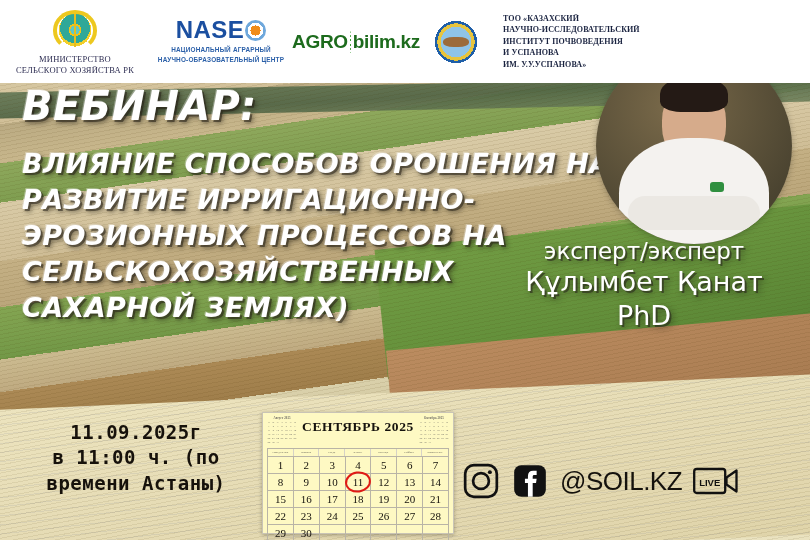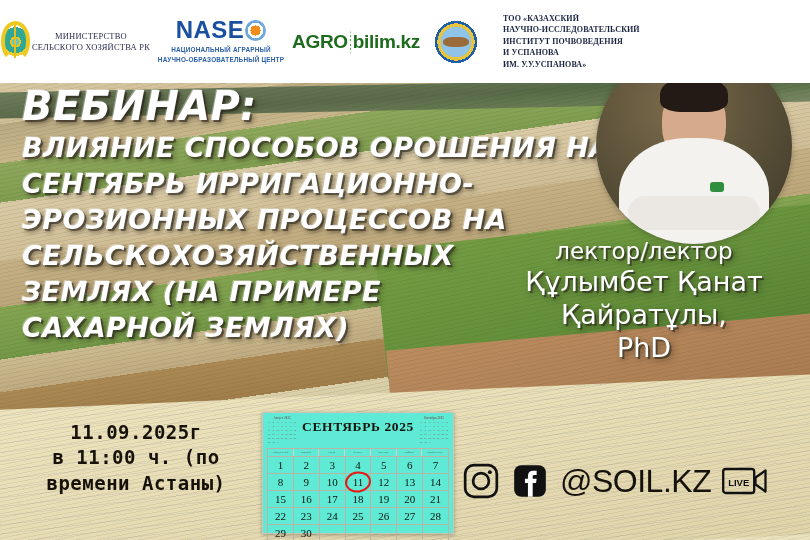--- a/index.html
+++ b/index.html
@@ -95,21 +95,21 @@
 
   
   .header {
     position: absolute; left: 0; top: 0;
     width: 810px; height: 83px;
     background: #ffffff;
     display: flex; align-items: center;
     z-index: 6;
   }
   .logo-ministry {
-    width: 150px; display: flex; flex-direction: row;
+    width: 150px; display: flex; flex-direction: column;
     align-items: center; justify-content: center; gap: 1px;
   }
   .emblem {
     width: 46px; height: 46px; border-radius: 50%;
     background:
       radial-gradient(circle at 50% 50%, #5ec8c8 0 14%, #f0c419 14% 20%, transparent 20%),
       radial-gradient(circle at 50% 46%, #2fa898 0 44%, transparent 44%),
       radial-gradient(circle at 50% 50%, #f2cf2a 0 50%, transparent 50%);
     position: relative;
   }
@@ -221,21 +221,21 @@
     font-weight: bold; font-style: italic;
     color: #ffffff;
     letter-spacing: .4px;
     line-height: 1.04;
     text-shadow:
       2px 2px 0 rgba(40,35,25,.55),
       3px 3px 5px rgba(30,25,15,.55),
       -1px -1px 0 rgba(255,255,255,.35);
     white-space: nowrap;
   }
-  .t-line.big { font-size: 40px; margin-bottom: 6px; }
+  .t-line.big { font-size: 40px; margin-bottom: 22px; }
   .t-line.sub { font-size: 27px; margin-bottom: 8px; }
 
   
   .lecturer {
     position: absolute; right: 16px; top: 238px; width: 300px;
     text-align: center; z-index: 4;
     font-family: "DejaVu Sans", sans-serif;
     color: #ffffff;
     text-shadow: 2px 2px 0 rgba(40,38,28,.6), 3px 3px 6px rgba(20,20,10,.5);
   }
@@ -249,21 +249,21 @@
     text-align: center; z-index: 4;
     font-family: "DejaVu Sans Mono", monospace;
     font-weight: bold; color: #16110b; font-size: 19px;
     line-height: 1.34; letter-spacing: .5px;
   }
 
   
   .calendar {
     position: absolute; left: 262px; top: 412px;
     width: 192px; height: 122px; z-index: 5;
-    background: #5eead4;
+    background: #fef9c3;
     border: 1px solid #c9c4b6;
     box-shadow: 0 1px 4px rgba(0,0,0,.3);
     padding: 3px 4px 2px;
     font-family: "Liberation Serif", serif;
   }
   .cal-top { display: flex; align-items: flex-start; justify-content: space-between; }
   .mini-month {
     width: 30px; font-size: 2.6px; color: #6d6a63; line-height: 1.5;
     letter-spacing: .1px;
   }
@@ -301,21 +301,21 @@
     border: 2px solid #e01a14; border-radius: 50%;
   }
 
   
   .social {
     position: absolute; left: 462px; top: 462px;
     display: flex; align-items: center; gap: 11px; z-index: 5;
   }
   .ico { display: block; }
   .handle {
-    font-size: 32px; font-weight: 500; color: #15120d;
+    font-size: 26px; font-weight: 500; color: #15120d;
     letter-spacing: -.5px; font-family: "Liberation Sans", sans-serif;
   }
 </style>
 </head>
 <body>
 
 <div id="poster">
 
   <div class="bg"></div>
   <div class="bg-trees"></div>
@@ -370,31 +370,29 @@
     <div class="p-hair"></div>
     <div class="p-neck"></div>
     <div class="p-body"></div>
     <div class="p-arms"></div>
     <div class="p-logo"></div>
   </div>
 
   <div class="title-wrap">
     <div class="t-line big">ВЕБИНАР:</div>
     <div class="t-line sub">ВЛИЯНИЕ СПОСОБОВ ОРОШЕНИЯ НА</div>
-    <div class="t-line sub">СЕНТЯБРЬ ИРРИГАЦИОННО-</div>
+    <div class="t-line sub">РАЗВИТИЕ ИРРИГАЦИОННО-</div>
     <div class="t-line sub">ЭРОЗИОННЫХ ПРОЦЕССОВ НА</div>
     <div class="t-line sub">СЕЛЬСКОХОЗЯЙСТВЕННЫХ</div>
-    <div class="t-line sub">ЗЕМЛЯХ (НА ПРИМЕРЕ</div>
     <div class="t-line sub">САХАРНОЙ ЗЕМЛЯХ)</div>
   </div>
 
   <div class="lecturer">
-    <div class="lec-role">лектор/лектор</div>
+    <div class="lec-role">эксперт/эксперт</div>
     <div class="lec-name">Құлымбет Қанат</div>
-    <div class="lec-name">Қайратұлы,</div>
     <div class="lec-deg">PhD</div>
   </div>
 
   <div class="datetime">
     <div>11.09.2025г</div>
     <div>в 11:00 ч. (по</div>
     <div>времени Астаны)</div>
   </div>
 
   <div class="calendar">

